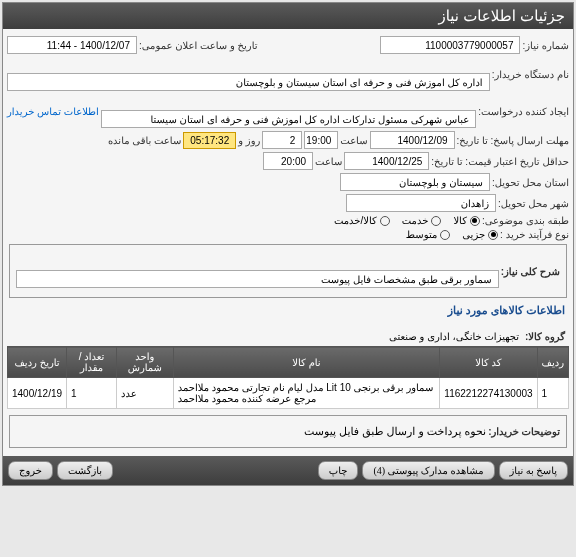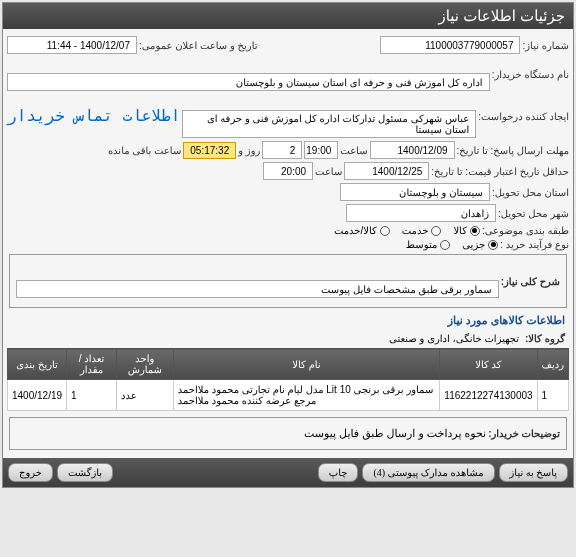--- a/index.html
+++ b/index.html
@@ -4,29 +4,29 @@
 <style>
 * { box-sizing: border-box; margin: 0; padding: 0; }
 body { font-family: Tahoma, Arial, sans-serif; font-size: 11px; background: #e8e8e8; direction: rtl; width: 576px; }
 .panel { border: 1px solid #888; margin: 2px; background: #f5f5f5; }
 .panel-header { background: linear-gradient(#5a5a5a, #3d3d3d); color: #fff; padding: 4px 8px; font-size: 15px; }
 .content { padding: 4px; }
 .row { display: flex; align-items: center; margin: 3px 0; flex-wrap: wrap; gap: 2px; }
 .label { color: #333; font-size: 10px; white-space: nowrap; }
 .field { background: #fff; border: 1px solid #aaa; padding: 2px 6px; font-size: 10px; min-height: 18px; display: inline-flex; align-items: center; }
 .wide { flex: 1; margin-top: 16px; }
-.link { color: #0066cc; cursor: pointer; font-size: 16px; font-family: Liberation Mono, monospace; }
+.link { color: #0066cc; cursor: pointer; font-size: 10px; }
 .countdown { background: #ffe680; border: 1px solid #cc9900; padding: 2px 6px; font-size: 10px; }
 .radio-group { display: flex; gap: 12px; align-items: center; }
 .radio-item { display: flex; align-items: center; gap: 3px; font-size: 10px; justify-content: center; }
 .radio-dot { width: 10px; height: 10px; border: 1px solid #555; border-radius: 50%; display: inline-flex; align-items: center; justify-content: center; }
 .radio-dot.selected::after { content: ''; width: 5px; height: 5px; background: #000; border-radius: 50%; }
 .note { font-size: 10px; color: #333; }
 .section-border { border: 1px solid #999; padding: 6px; margin: 4px 2px; background: #f5f5f5; }
-.section-title { color: #1a4d8f; font-weight: bold; font-size: 11px; margin: 6px 4px 6px; }
+.section-title { color: #1a4d8f; font-weight: bold; font-size: 11px; margin: 6px 4px 14px; }
 .group-line { display: flex; align-items: center; gap: 6px; margin: 4px; font-size: 10px; }
 table { width: 100%; border-collapse: collapse; font-size: 10px; }
 th { background: linear-gradient(#6a6a6a, #4a4a4a); color: #fff; padding: 4px; text-align: center; font-weight: normal; border: 1px solid #555; }
 td { background: #fff; padding: 4px; text-align: left; border: 1px solid #ccc; }
 .buttons { background: linear-gradient(#5a5a5a, #3d3d3d); padding: 5px; display: flex; gap: 4px; }
 .btn { background: linear-gradient(#eee, #ccc); border: 1px solid #888; padding: 3px 10px; font-size: 10px; cursor: pointer; border-radius: 7px; font-family: Tahoma; }
 .spacer { flex: 1; }
 </style>
 </head>
 <body>
@@ -130,21 +130,21 @@
     </div>
 
     <table>
       <thead>
         <tr>
           <th>ردیف</th>
           <th>کد کالا</th>
           <th>نام کالا</th>
           <th>واحد شمارش</th>
           <th>تعداد / مقدار</th>
-          <th>تاریخ بندی</th>
+          <th>تاریخ ردیف</th>
         </tr>
       </thead>
       <tbody>
         <tr>
           <td>1</td>
           <td>1162212274130003</td>
           <td style="text-align:left">سماور برقی برنجی 10 Lit مدل لیام نام تجارتی محمود ملااحمد مرجع عرضه کننده محمود ملااحمد</td>
           <td>عدد</td>
           <td>1</td>
           <td>1400/12/19</td>

